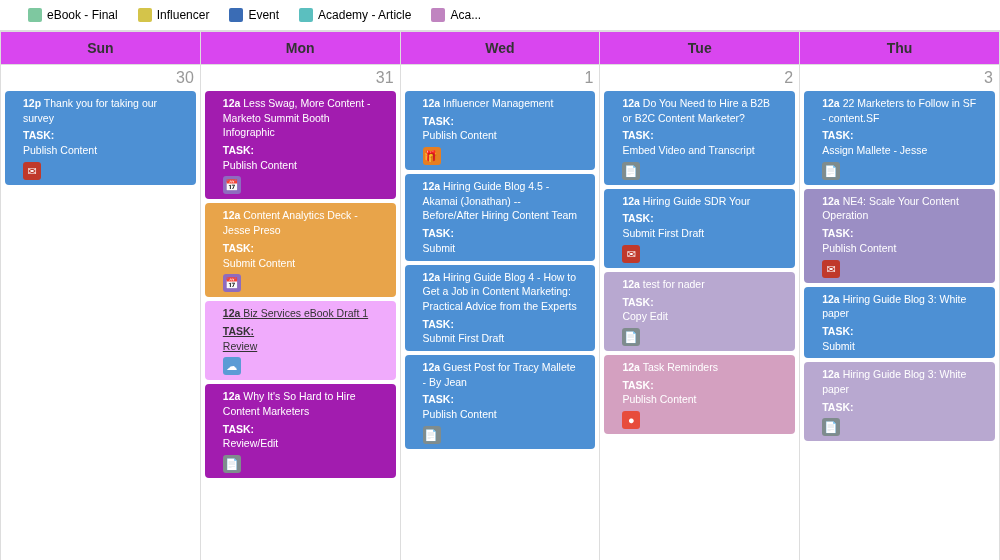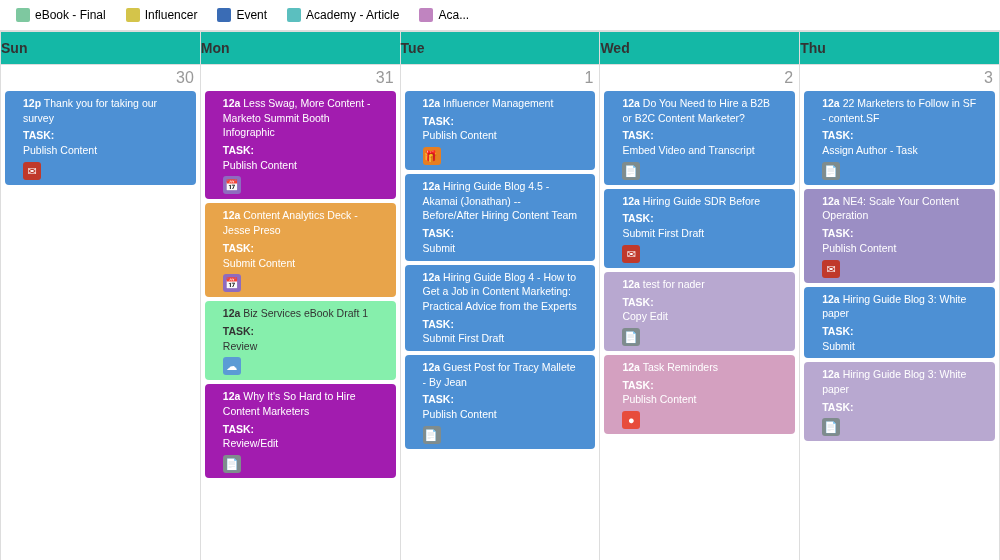--- a/index.html
+++ b/index.html
@@ -1,21 +1,21 @@
 <!DOCTYPE html>
 <html><head>
   <meta charset="utf-8">
   <style>
     * { box-sizing: border-box; margin: 0; padding: 0; }
     body { font-family: Arial, sans-serif; font-size: 11px; background: #fff; width: 1000px; }
 
     .legend {
       display: flex;
       align-items: center;
-      padding: 8px 16px;
+      padding: 8px 28px;
       gap: 20px;
       border-bottom: 1px solid #ddd;
     }
     .legend-item {
       display: flex;
       align-items: center;
       gap: 5px;
       font-size: 12px;
     }
     .legend-color {
@@ -25,22 +25,23 @@
     }
 
     .calendar {
       display: grid;
       grid-template-columns: 1fr 1fr 1fr 1fr 1fr;
       border-left: 1px solid #ddd;
       border-top: 1px solid #ddd;
     }
 
     .day-header {
-      background: #14b8a6;
-      padding: 8px 0;
+      background: #d946ef;
+      text-align: center;
+      padding: 8px 19px;
       font-weight: bold;
       font-size: 14px;
       border-right: 1px solid #ddd;
       border-bottom: 1px solid #ddd;
       color: #333;
     }
 
     .day-cell {
       border-right: 1px solid #ddd;
       border-bottom: 1px solid #ddd;
@@ -90,21 +91,21 @@
       font-size: 11px;
       margin-top: 4px;
       color: white;
     }
 
     .bg-blue { background-color: #4d90d4; color: white; }
     .bg-teal { background-color: #a21caf; color: white; }
     .bg-orange { background-color: #e8a44a; color: white; }
     .bg-purple { background-color: #9b8ec4; color: white; }
     .bg-pink { background-color: #d4a0c0; color: white; }
-    .bg-tan { background-color: #86efac; color: #333; }
+    .bg-tan { background-color: #f0abfc; color: #333; text-decoration: underline; }
     .bg-lavender { background-color: #b8a8d0; color: white; }
 
     .icon-mail { background-color: #c0392b; }
     .icon-calendar { background-color: #8e6bbf; }
     .icon-gift { background-color: #e67e22; }
     .icon-doc { background-color: #7f8c8d; }
     .icon-circle { background-color: #e74c3c; }
     .icon-cloud { background-color: #5b9bd5; }
   </style>
 </head>
@@ -130,22 +131,22 @@
   <div class="legend-item">
     <div class="legend-color" style="background:#c084c0;"></div>
     <span>Aca...</span>
   </div>
 </div>
 
 <div class="calendar">
 
   <div class="day-header">Sun</div>
   <div class="day-header">Mon</div>
+  <div class="day-header">Wed</div>
   <div class="day-header">Tue</div>
-  <div class="day-header">Wed</div>
   <div class="day-header">Thu</div>
 
   <div class="day-cell">
     <div class="day-number">30</div>
 
     <div class="event-card bg-blue">
       <span class="time">12p</span>
       <span> Thank you for taking our survey</span>
       <div class="task-label">TASK:</div>
       <div class="task-value">Publish Content</div>
@@ -229,21 +230,21 @@
     <div class="event-card bg-blue">
       <span class="time">12a</span>
       <span> Do You Need to Hire a B2B or B2C Content Marketer?</span>
       <div class="task-label">TASK:</div>
       <div class="task-value">Embed Video and Transcript</div>
       <div class="icon-box icon-doc">📄</div>
     </div>
 
     <div class="event-card bg-blue">
       <span class="time">12a</span>
-      <span> Hiring Guide SDR Before</span>
+      <span> Hiring Guide SDR Your</span>
       <div class="task-label">TASK:</div>
       <div class="task-value">Submit First Draft</div>
       <div class="icon-box icon-mail">✉</div>
     </div>
 
     <div class="event-card bg-lavender">
       <span class="time">12a</span>
       <span> test for nader</span>
       <div class="task-label">TASK:</div>
       <div class="task-value">Copy Edit</div>
@@ -259,21 +260,21 @@
     </div>
   </div>
 
   <div class="day-cell">
     <div class="day-number">3</div>
 
     <div class="event-card bg-blue">
       <span class="time">12a</span>
       <span> 22 Marketers to Follow in SF - content.SF</span>
       <div class="task-label">TASK:</div>
-      <div class="task-value">Assign Author - Task</div>
+      <div class="task-value">Assign Mallete - Jesse</div>
       <div class="icon-box icon-doc">📄</div>
     </div>
 
     <div class="event-card bg-purple">
       <span class="time">12a</span>
       <span> NE4: Scale Your Content Operation</span>
       <div class="task-label">TASK:</div>
       <div class="task-value">Publish Content</div>
       <div class="icon-box icon-mail">✉</div>
     </div>

